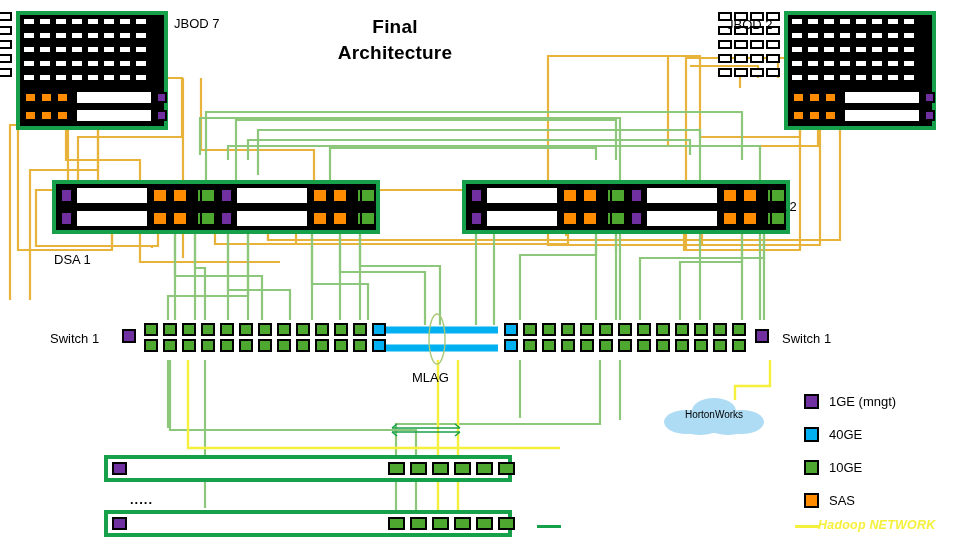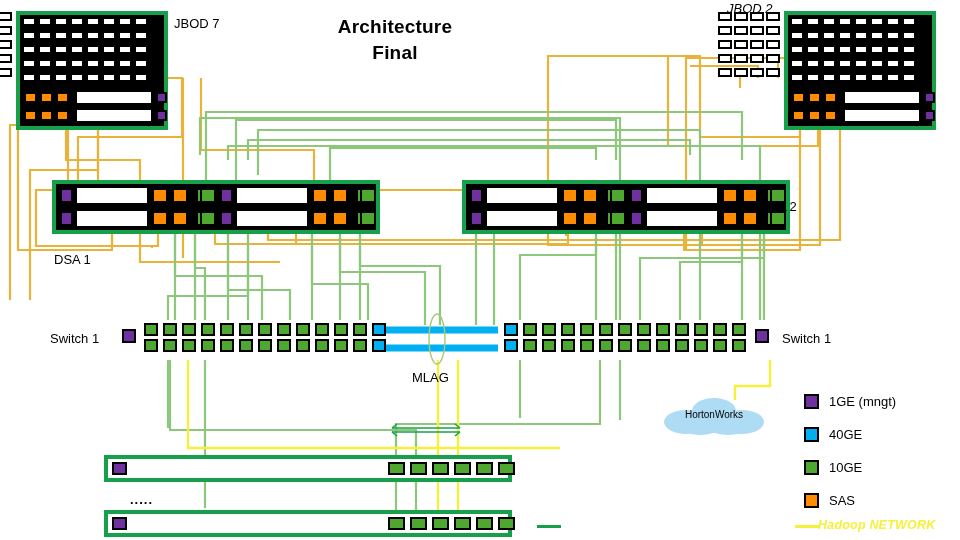--- a/index.html
+++ b/index.html
@@ -207,22 +207,22 @@
         <path d="M392,432 L460,432"></path>
         <path d="M392,428 L397,424"></path>
         <path d="M392,432 L397,436"></path>
         <path d="M460,428 L455,424"></path>
         <path d="M460,432 L455,436"></path>
       </g>
     </g>
   </svg>
 
   <div class="abs title" style="left:295px;top:14px;width:200px;">
+    <div>Final</div>
     <div>Architecture</div>
-    <div>Final</div>
   </div>
 
   <div class="abs" id="jbod1-extra" style="left:-34px;top:12px;width:45px;height:110px;">
       <div class="bay" style="position:absolute;left:32px;top:0px;width:14px;height:9px;"></div>
       <div class="bay" style="position:absolute;left:32px;top:14px;width:14px;height:9px;"></div>
       <div class="bay" style="position:absolute;left:32px;top:28px;width:14px;height:9px;"></div>
       <div class="bay" style="position:absolute;left:32px;top:42px;width:14px;height:9px;"></div>
       <div class="bay" style="position:absolute;left:32px;top:56px;width:14px;height:9px;"></div>
     </div>
 
@@ -370,21 +370,21 @@
           <div class="plate" style="position:absolute;left:56px;top:2px;width:76px;height:13px;"></div>
           <div class="port p-1ge" style="position:absolute;left:136px;top:3px;width:11px;height:11px;"></div>
           <div class="port p-sas" style="position:absolute;left:4px;top:21px;width:13px;height:11px;"></div>
           <div class="port p-sas" style="position:absolute;left:20px;top:21px;width:13px;height:11px;"></div>
           <div class="port p-sas" style="position:absolute;left:36px;top:21px;width:13px;height:11px;"></div>
           <div class="plate" style="position:absolute;left:56px;top:20px;width:76px;height:13px;"></div>
           <div class="port p-1ge" style="position:absolute;left:136px;top:21px;width:11px;height:11px;"></div>
         </div>
     </div>
   </div>
-  <div class="abs lbl" style="left:727px;top:1px;font-style:italic;">JBOD 2</div>
+  <div class="abs lbl" style="left:727px;top:17px;">JBOD 2</div>
 
   <div class="abs chassis" style="left:52px;top:180px;width:328px;height:54px;">
     <div class="inner-black" style="position:relative;" id="dsa1-body">
         <div class="port p-1ge" style="position:absolute;left:4px;top:4px;width:13px;height:15px;"></div>
         <div class="plate" style="position:absolute;left:20px;top:3px;width:72px;height:17px;"></div>
         <div class="port p-sas" style="position:absolute;left:96px;top:4px;width:16px;height:15px;"></div>
         <div class="port p-sas" style="position:absolute;left:116px;top:4px;width:16px;height:15px;"></div>
         <div class="port p-10ge" style="position:absolute;left:140px;top:4px;width:16px;height:15px;"></div>
         <div class="port p-10ge" style="position:absolute;left:144px;top:4px;width:16px;height:15px;"></div>
         <div class="port p-1ge" style="position:absolute;left:164px;top:4px;width:13px;height:15px;"></div>

